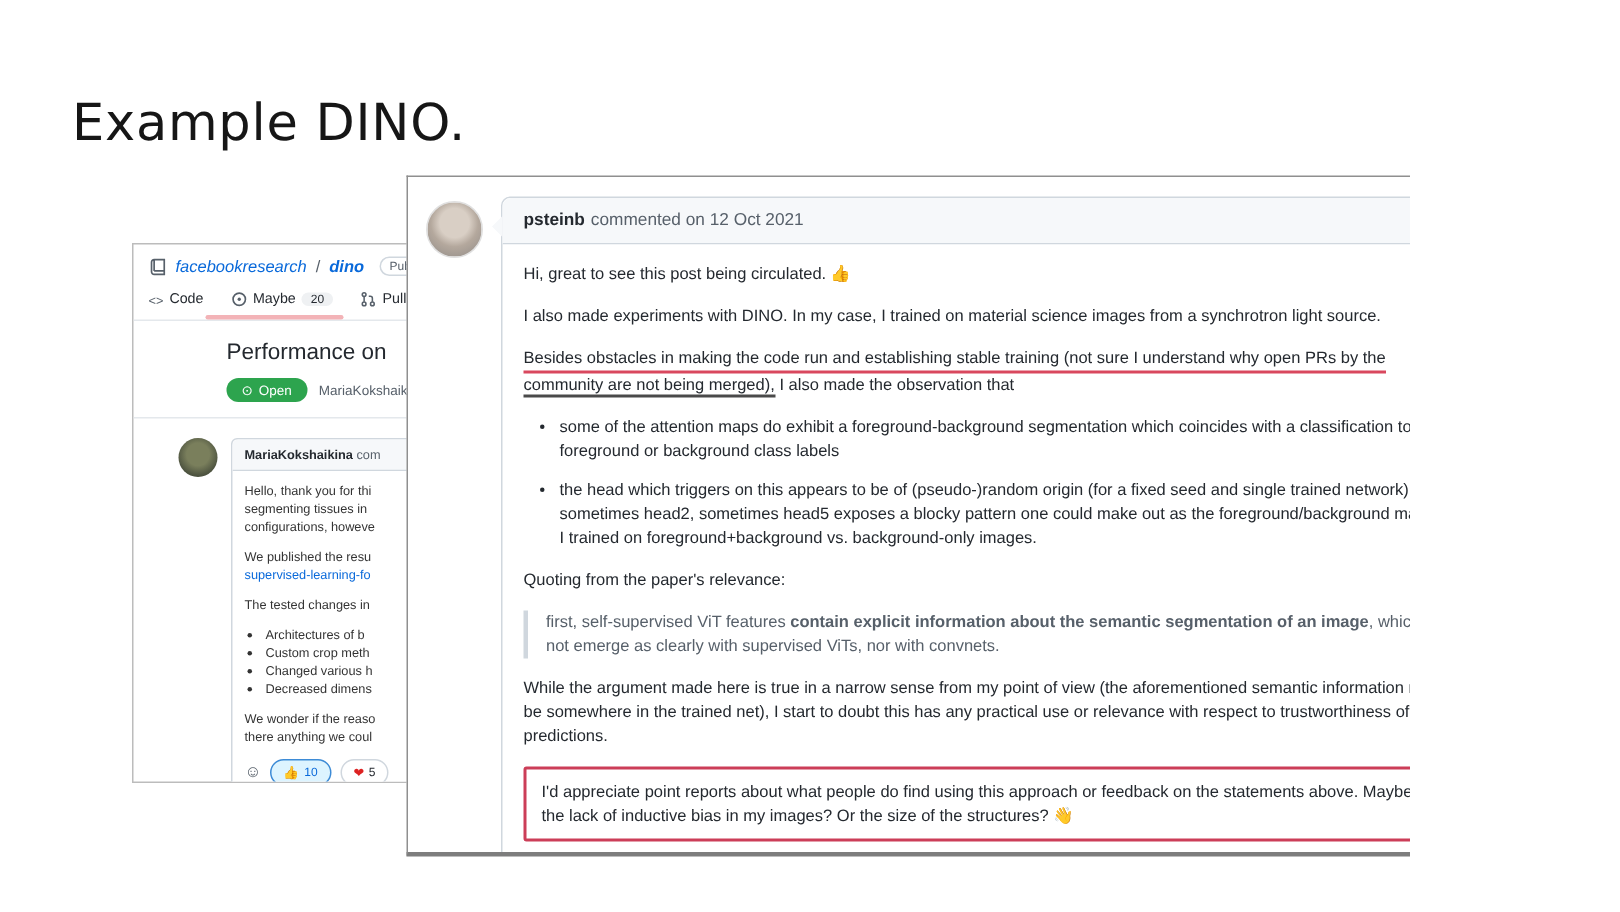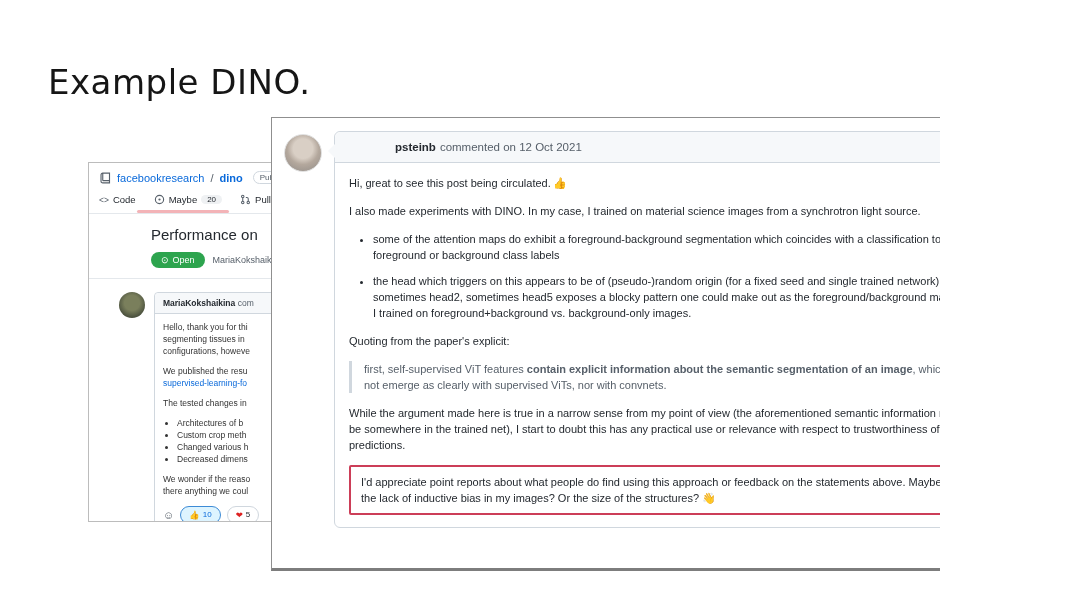--- a/index.html
+++ b/index.html
@@ -14,21 +14,21 @@
     font-size:34px; color:#161616; letter-spacing:0.5px;
   }
 
   
   .bg-window {
     position:absolute; left:88px; top:162px; width:420px; height:360px;
     background:#fff; border:1px solid #bcbcbc; z-index:1; overflow:hidden;
     color:#24292f;
   }
   .repo-header { display:flex; align-items:center; gap:6px; padding:8px 0 0 10px; font-size:11px; white-space:nowrap; }
-  .repo-owner, .repo-name { color:#0969da; }
+  .repo-owner, .repo-name { color:#0969da;font-style:italic; }
   .repo-name { font-weight:bold; }
   .repo-sep { color:#57606a; }
   .badge-public {
     font-size:8px; color:#57606a; border:1px solid #d0d7de; border-radius:999px;
     padding:1px 6px; margin-left:4px;
   }
   .repo-tabs {
     position:relative; display:flex; align-items:center; gap:18px;
     margin-top:10px; padding:0 0 8px 10px; border-bottom:1px solid #e4e8ec;
     font-size:9.5px; color:#24292f; white-space:nowrap;
@@ -97,21 +97,21 @@
   }
   .card-caret {
     position:absolute; left:-7px; top:12px; width:0; height:0;
     border-top:7px solid transparent; border-bottom:7px solid transparent;
     border-right:7px solid #f6f8fa;
   }
   .card-header {
     display:flex; align-items:center; background:#f6f8fa; border-bottom:1px solid #d0d7de;
     border-radius:6px 6px 0 0; height:31px; padding:0 14px; font-size:11.5px; color:#57606a;
   }
-  .card-header .author { font-weight:bold; color:#24292f; margin-right:4px;margin-left:46px; }
+  .card-header .author { font-weight:bold; color:#24292f; margin-right:4px; }
   .header-actions { margin-left:auto; display:flex; align-items:center; gap:14px; }
   .smiley { color:#57606a; font-size:13px; }
   .kebab { color:#57606a; font-size:13px; letter-spacing:1px; }
   .card-body { padding:12px 14px 12px 14px; font-size:11px; line-height:16px; color:#24292f; }
   .card-body p { margin-bottom:12px; }
   .card-body ul { padding-left:24px; margin-bottom:12px;margin-top:12px; }
   .card-body li { margin-bottom:10px; }
   .card-body li:last-child { margin-bottom:0; }
   .u-red { border-bottom:2px solid #d9485e; padding-bottom:0px; white-space:nowrap; display:inline-block; }
   .u-dark { border-bottom:2px solid #4a4a4a; }
@@ -227,25 +227,29 @@
         <span class="author">psteinb</span>
         <span>commented on 12 Oct 2021</span>
         <span class="header-actions">
           <span class="smiley">☺</span>
           <span class="kebab">···</span>
         </span>
       </div>
       <div class="card-body">
         <p>Hi, great to see this post being circulated. 👍</p>
         <p>I also made experiments with DINO. In my case, I trained on material science images from a synchrotron light source.</p>
+        <p>
+          <span class="u-red">Besides obstacles in making the code run and establishing stable training (not sure I understand why open PRs by the</span><br>
+          <span class="u-dark">community are not being merged),</span><span> I also made the observation that</span>
+        </p>
         <ul>
           <li>some of the attention maps do exhibit a foreground-background segmentation which coincides with a classification to foreground or background class labels</li>
           <li>the head which triggers on this appears to be of (pseudo-)random origin (for a fixed seed and single trained network); sometimes head2, sometimes head5 exposes a blocky pattern one could make out as the foreground/background mask. NB: I trained on foreground+background vs. background-only images.</li>
         </ul>
-        <p>Quoting from the paper's explicit:</p>
+        <p>Quoting from the paper's relevance:</p>
         <blockquote>
           <span>first, self-supervised ViT features </span><strong>contain explicit information about the semantic segmentation of an image</strong><span>, which does not emerge as clearly with supervised ViTs, nor with convnets.</span>
         </blockquote>
         <p>While the argument made here is true in a narrow sense from my point of view (the aforementioned semantic information might be somewhere in the trained net), I start to doubt this has any practical use or relevance with respect to trustworthiness of the predictions.</p>
         <p class="red-box">I'd appreciate point reports about what people do find using this approach or feedback on the statements above. Maybe it's the lack of inductive bias in my images? Or the size of the structures? 👋</p>
       </div>
     </div>
   </div>
 
 </div>

